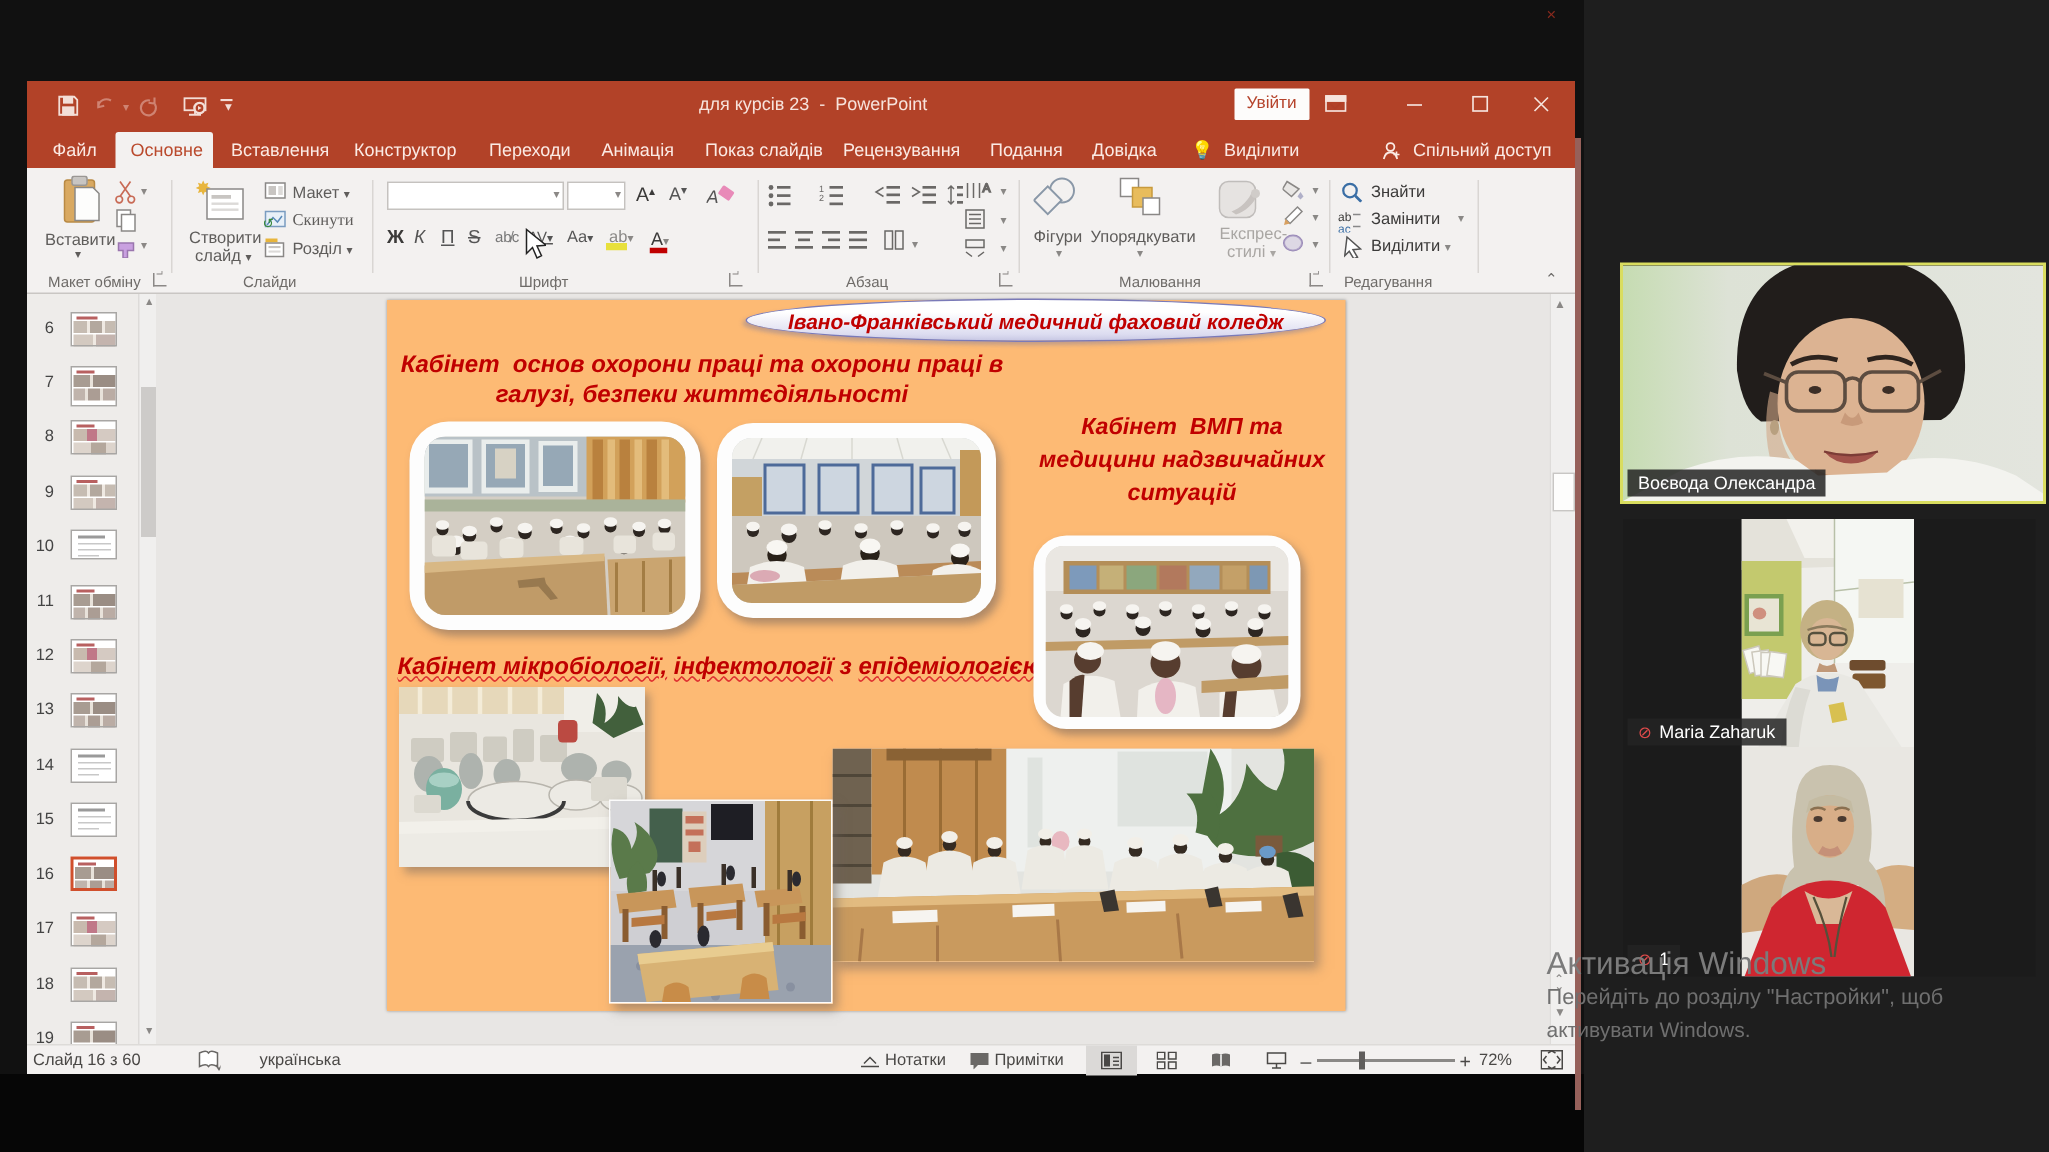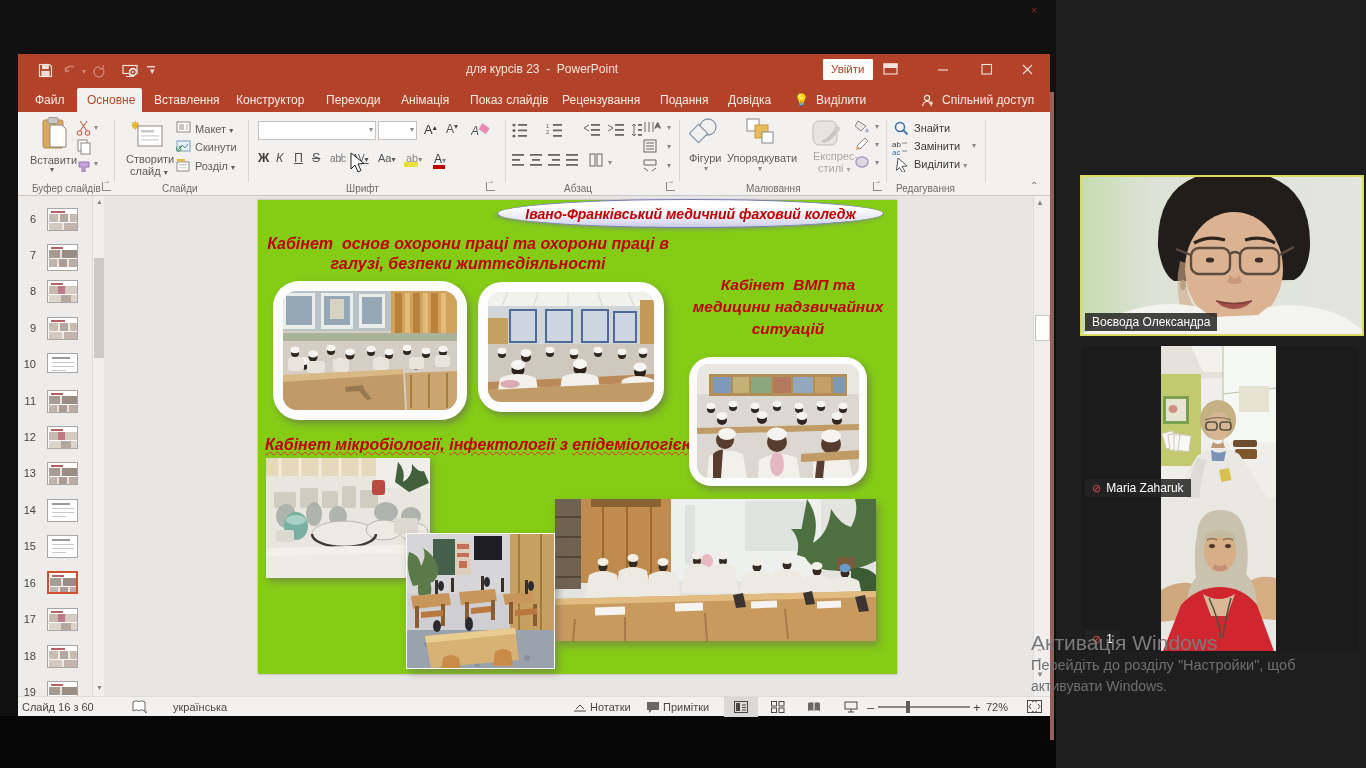--- a/index.html
+++ b/index.html
@@ -38,21 +38,21 @@
          background-position:3px 2px,1px 5px,1px 14px; background-size:12px 2px,28px 8px,28px 8px; }
   .th3 { background-image:linear-gradient(#b86060,#b86060),linear-gradient(90deg,#c8baae 0 9px,#c07888 9px 16px,#d5cac2 16px 28px),linear-gradient(90deg,#ddd4cc 0 12px,#b4a79c 12px 22px,#ddd4cc 22px 28px);
          background-position:3px 2px,1px 5px,1px 14px; background-size:12px 2px,28px 8px,28px 8px; }
   .th4 { background-image:linear-gradient(#9a9a9a,#9a9a9a),linear-gradient(#c8c8c8,#c8c8c8),linear-gradient(#c8c8c8,#c8c8c8),linear-gradient(#c8c8c8,#c8c8c8);
          background-position:4px 3px,4px 8px,4px 12px,4px 16px; background-size:18px 2px,22px 1px,22px 1px,14px 1px; }
   #panesb { left:74px; top:142px; width:12px; height:500px; background:#f0efee; border-left:1px solid #dddbd9; }
   
   #canvas { left:86px; top:142px; width:929px; height:500px; background:#e8e6e4; }
   #canvsb { left:1015px; top:142px; width:17px; height:500px; background:#f0efee; border-left:1px solid #dedcda; }
   
-  #slide { left:240px; top:146px; width:639px; height:474px; background:#84cc16; box-shadow:0 0 2px rgba(0,0,0,.35); }
+  #slide { left:240px; top:146px; width:639px; height:474px; background:#fdba74; box-shadow:0 0 2px rgba(0,0,0,.35); }
   .red { color:#c00000; font-weight:bold; font-style:italic; }
   
   #status { left:0; top:642px; width:1032px; height:20px; background:#f3f1f0; border-top:1px solid #dddbd8; font-size:11px; color:#4a4846; }
   
   .vtile { position:absolute; background:#1b1b1b;margin-top:32px; }
   .vlabel { position:absolute; left:3px; bottom:3px; background:rgba(35,35,35,.85); color:#fff; font-size:12px; padding:2px 7px; white-space:nowrap; }
   .micoff { color:#e04b4b; font-size:11px; font-style:normal; margin-right:5px; }
   
   #wm1 { left:1031px; top:631px; font-size:21px; color:#7b7b7b; }
   #wm2 { left:1031px; top:657px; font-size:14.5px; color:#6f6f6f; }
@@ -145,21 +145,21 @@
       <g stroke="#8a8886" fill="#fff">
         <rect x="2" y="20" width="9" height="11"></rect>
           <rect x="5" y="23" width="9" height="11"></rect>
       </g>
       <g>
         <path d="M3 42 h10 v5 h-4 l0 5 l-3 0 l0 -5 h-3 z" fill="#c9a0e0" stroke="#9a76ae"></path>
       </g>
     </svg>
     <div class="ric" style="left:76px;top:11px;font-size:8px;color:#8b8886;">▾</div>
     <div class="ric" style="left:76px;top:47px;font-size:8px;color:#8b8886;">▾</div>
-    <div class="glabel" style="left:14px;">Буфер слайдів</div>
+    <div class="glabel" style="left:14px;">Макет обміну</div>
     <div class="dlg" style="left:84px;"></div>
     <div class="gsep" style="left:96px;"></div>
 
     <svg class="abs" style="left:112px;top:6px" width="34" height="32">
       <text x="0" y="12" font-size="13" fill="#e8b53c">✸</text>
       <rect x="8" y="8" width="24" height="20" fill="#fff" stroke="#8a8886"></rect>
       <rect x="11" y="12" width="13" height="2.5" fill="#c8c5c2"></rect>
       <rect x="11" y="17" width="18" height="1.6" fill="#dcdad8"></rect>
       <rect x="11" y="21" width="18" height="1.6" fill="#dcdad8"></rect>
     </svg>
@@ -175,21 +175,21 @@
           <text x="-1" y="12" font-size="9" fill="#3a8a3a">↺</text>
         </g>
       <g transform="translate(0,38)">
           <rect x="1" y="3" width="12" height="9" fill="#fff" stroke="#8a8886"></rect>
           <rect x="1" y="0" width="8" height="2.4" fill="#e8b53c"></rect>
           <rect x="3" y="5" width="8" height="1.4" fill="#c8c5c2"></rect>
           <rect x="3" y="8" width="8" height="1.4" fill="#dcdad8"></rect>
         </g>
     </svg>
     <div class="ric" style="left:177px;top:11px;">Макет <span style="font-size:8px">▾</span></div>
-    <div class="ric" style="left:177px;top:29px;">Скинути</div>
+    <div class="ric" style="left:177px;top:29px;font-family:Liberation Serif, serif;">Скинути</div>
     <div class="ric" style="left:177px;top:48px;">Розділ <span style="font-size:8px">▾</span></div>
     <div class="glabel" style="left:144px;">Слайди</div>
     <div class="gsep" style="left:230px;"></div>
 
     <div class="combo" style="left:240px;top:9px;width:118px;"></div>
     <div class="combo" style="left:360px;top:9px;width:39px;"></div>
     <div class="ric" style="left:406px;top:10px;font-size:13px;color:#3b3a39;">A<span style="font-size:8px;vertical-align:4px">▴</span></div>
     <div class="ric" style="left:428px;top:10px;font-size:12px;color:#555;">A<span style="font-size:8px;vertical-align:4px">▾</span></div>
     <svg class="abs" style="left:453px;top:10px" width="20" height="18">
         <text x="0" y="13" font-size="12" fill="#555" font-style="italic">A</text>

